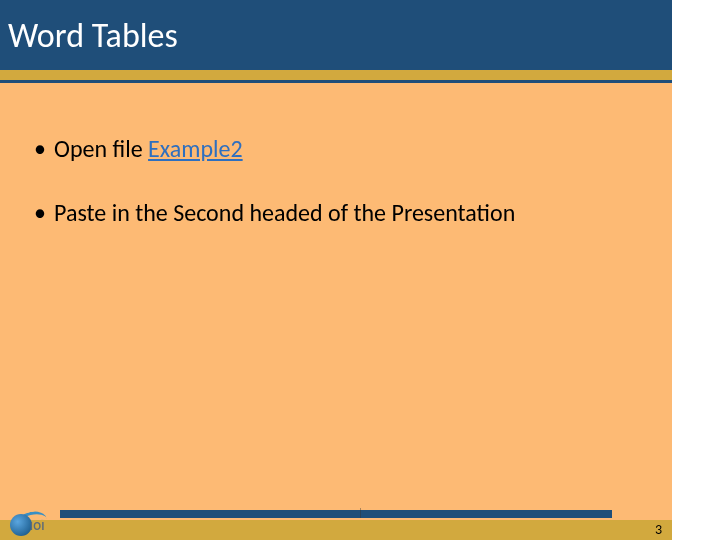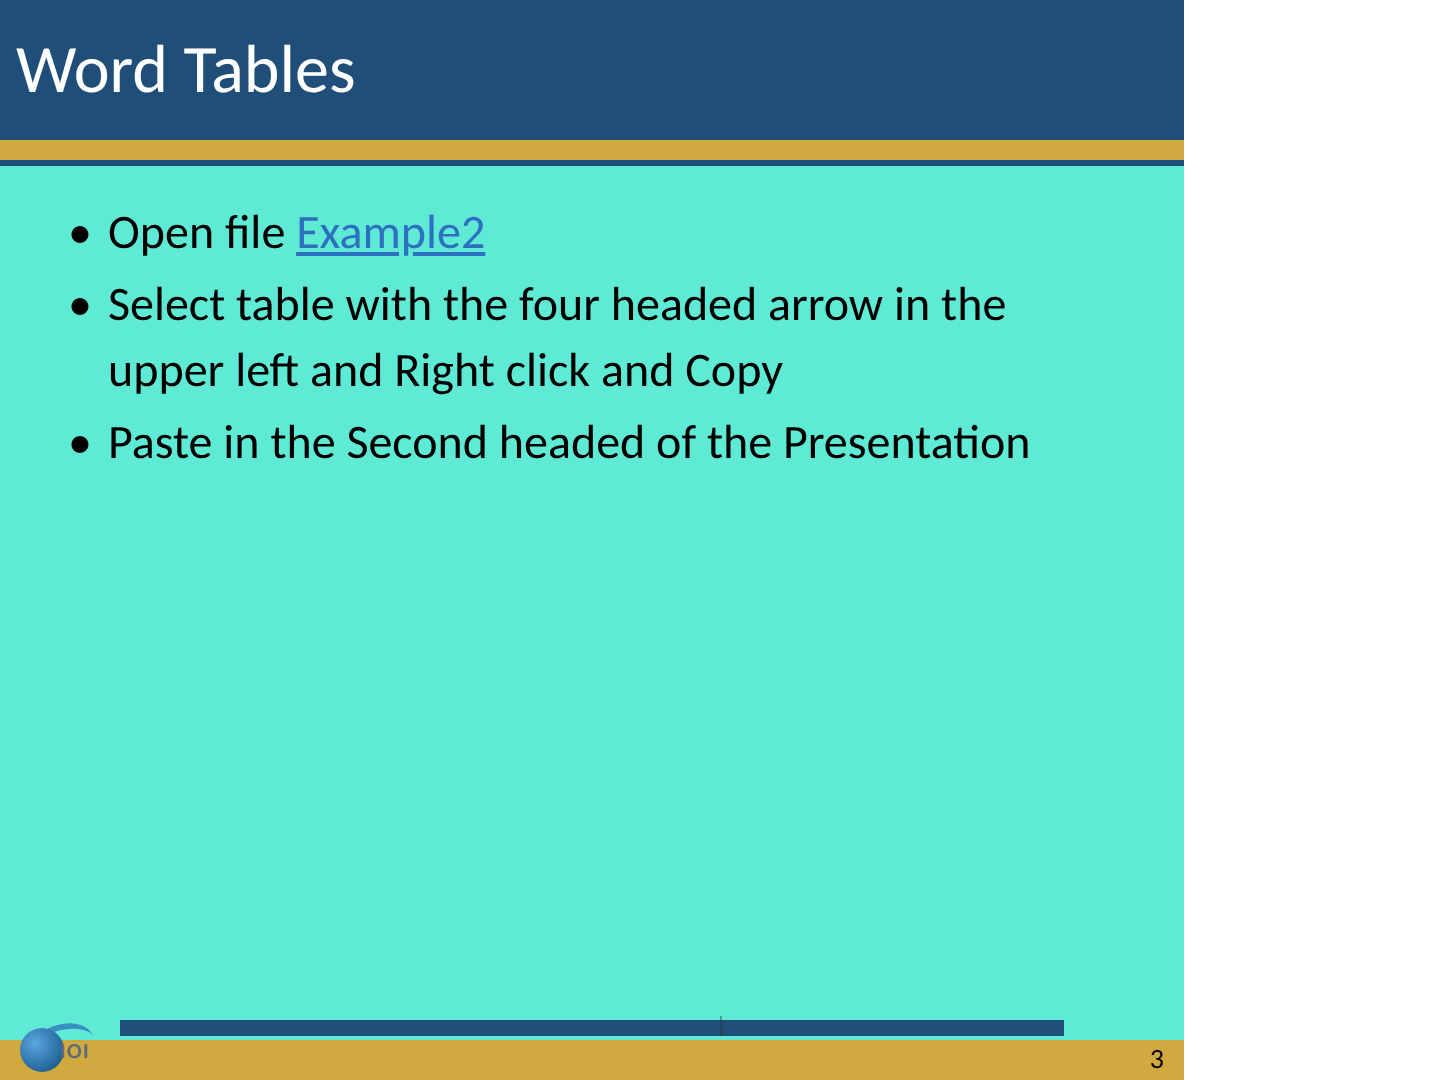--- a/index.html
+++ b/index.html
@@ -1,24 +1,24 @@
 <!DOCTYPE html>
 <html><head>
 <meta charset="utf-8">
 <style>
   * { margin: 0; padding: 0; box-sizing: border-box; }
   html, body { width: 720px; height: 540px; font-family: Calibri, Arial, sans-serif; background: #fff; overflow: hidden; }
-  .slide { width: 592px; height: 540px; position: relative; background: #5eead4; }
+  .slide { width: 672px; height: 540px; position: relative; background: #fdba74; }
   .title-bar { width: 100%; height: 70px; background: #1f4e79; display: flex; align-items: center; padding-left: 8px; }
   .title-text { color: #fff; font-size: 34px; font-weight: 400; }
   .gold-strip { width: 100%; height: 10px; background: #d2a93e; }
   .thin-blue { width: 100%; height: 3px; background: #1f4e79; }
   .content { padding: 18px 28px 0 28px; }
   ul.bullets { list-style: none; }
-  ul.bullets li { position: relative; padding-left: 26px; font-size: 24px; line-height: 1.35; color: #000; margin-bottom: 4px; }
+  ul.bullets li { position: relative; padding-left: 26px; font-size: 24px; line-height: 1.35; color: #000; margin-bottom: 4px; margin-top: 32px; }
   ul.bullets li::before { content: "•"; position: absolute; left: 6px; top: 0; font-size: 24px; color: #000; }
   .link-style { color: #2e6fbf; text-decoration: underline; }
   .footer { position: absolute; left: 0; bottom: 0; width: 100%; height: 36px; text-decoration: underline; }
   .footer-blue { position: absolute; left: 60px; right: 60px; bottom: 22px; height: 8px; background: #1f4e79; }
   .footer-gold { position: absolute; left: 0; right: 0; bottom: 0; height: 20px; background: #d2a93e; }
   .page-num { position: absolute; right: 10px; bottom: 2px; font-size: 14px; color: #000; }
   .logo { position: absolute; left: 10px; bottom: 4px; width: 44px; height: 28px; }
   .logo-circle { position: absolute; left: 0; bottom: 0; width: 22px; height: 22px; border-radius: 50%; background: radial-gradient(circle at 35% 35%, #5aa6e0 0%, #2b6fa3 60%, #114a72 100%); }
   .logo-swoosh { position: absolute; left: 6px; bottom: 14px; width: 30px; height: 10px; border-top: 3px solid #3a8fc4; border-radius: 50% 50% 0 0 / 100% 100% 0 0; transform: rotate(-12deg); }
   .logo-text { position: absolute; left: 20px; bottom: 4px; font-size: 10px; font-weight: bold; color: #5b6b78; letter-spacing: 0.5px; font-family: Arial, sans-serif; }
@@ -34,23 +34,20 @@
   </div>
   <div class="gold-strip"></div>
   <div class="thin-blue"></div>
 
   <div class="content">
     <ul class="bullets">
       <li>
         <span>Open file </span><span class="link-style">Example2</span><span></span>
       </li>
       <li>
-        <span>Select table with the four headed arrow in the upper left and Right click  and Copy</span>
-      </li>
-      <li>
         <span>Paste in the Second headed of the Presentation</span>
       </li>
     </ul>
   </div>
 
   <div class="footer">
     <div class="footer-blue"></div>
     <div class="tiny-tick"></div>
     <div class="footer-gold"></div>
     <div class="logo">

